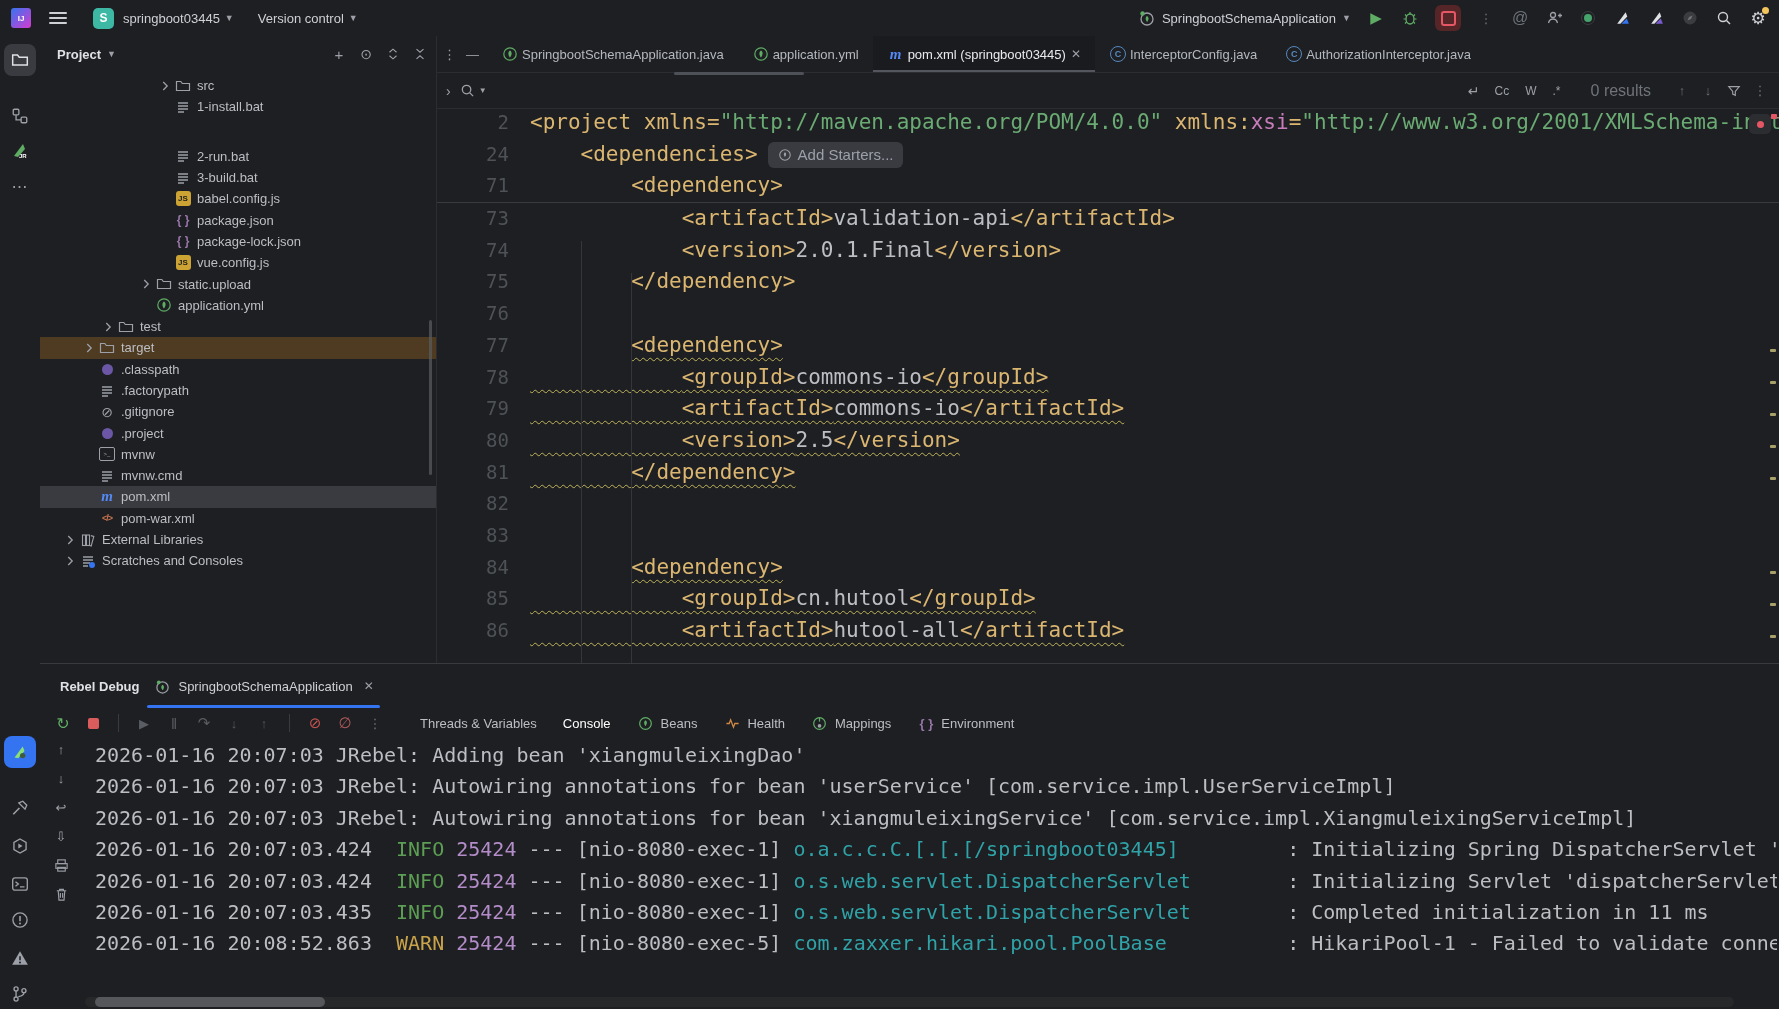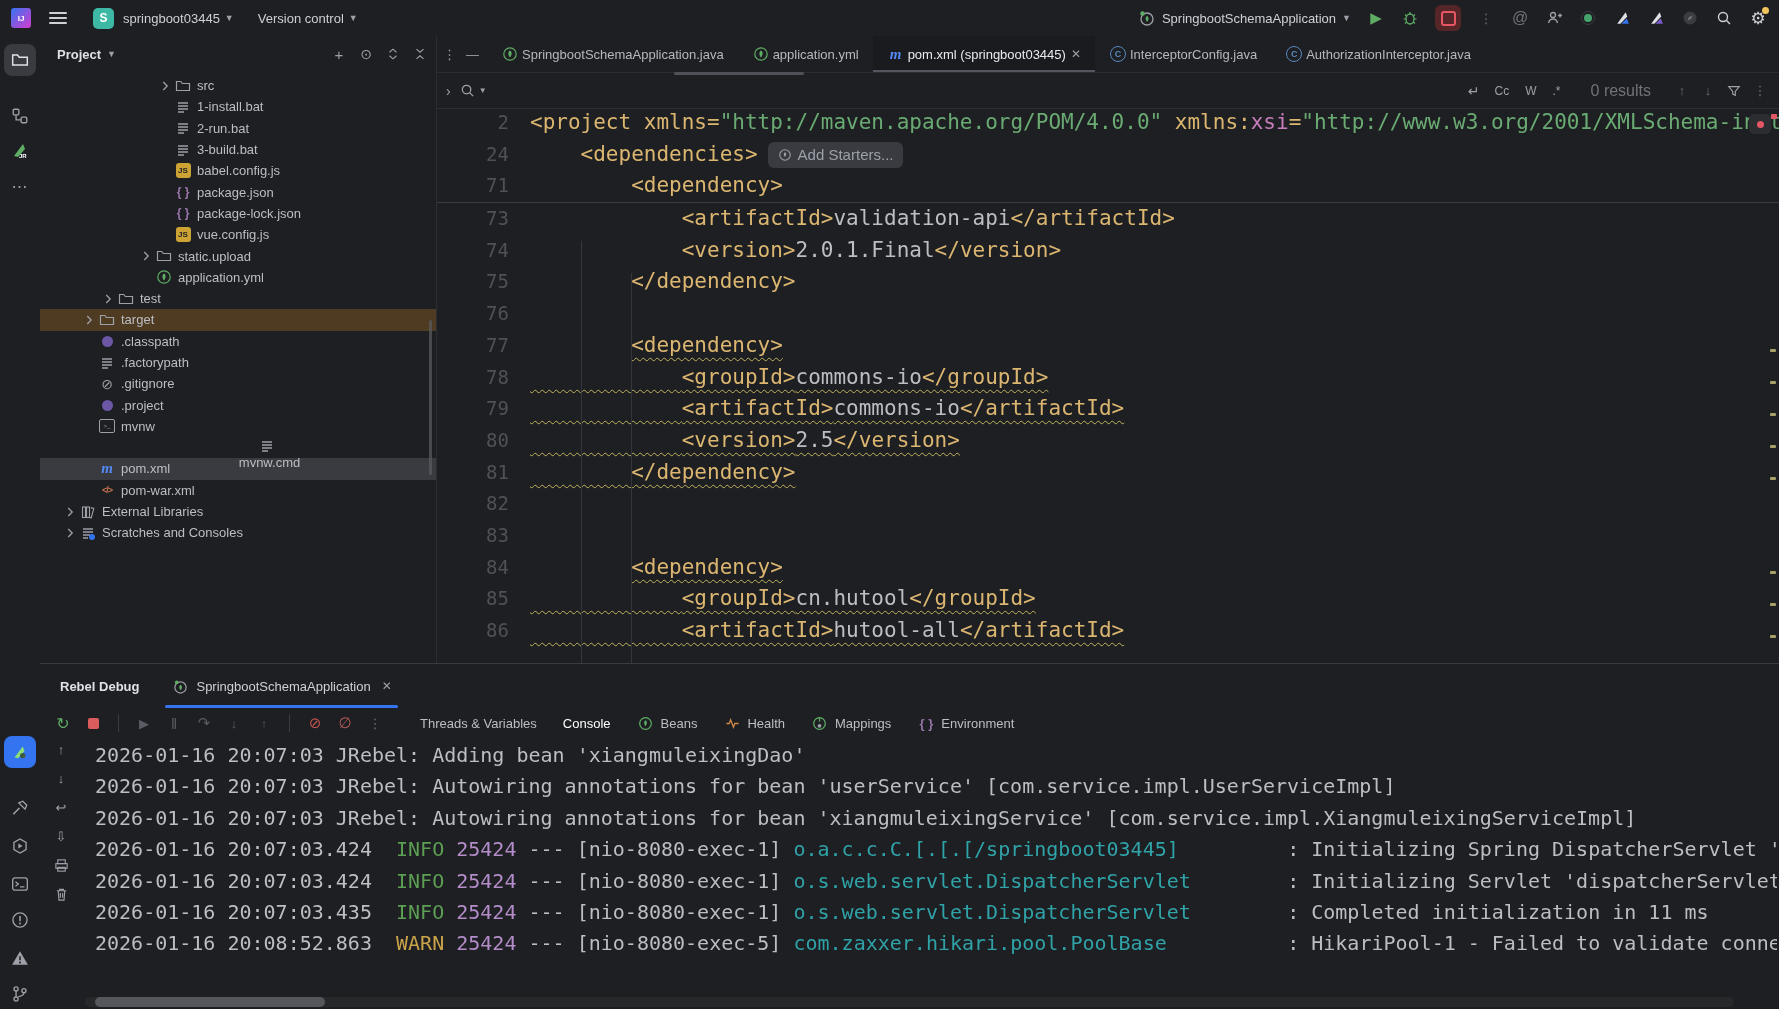--- a/index.html
+++ b/index.html
@@ -73,21 +73,21 @@
   .c-n{color:#c77dbb;}
   .wavy{text-decoration:underline;text-decoration-style:wavy;text-decoration-color:#bfb35c;text-decoration-thickness:1px;text-underline-offset:5px;}
   .pill{display:inline-flex;align-items:center;gap:6px;margin-left:10px;height:26px;padding:0 10px;border-radius:6px;
         background:#393b40;color:#9ca0a8;font-family:"Liberation Sans",sans-serif;font-size:15px;white-space:nowrap;}
   .guide{position:absolute;width:1px;background:#33363a;}
   .mark{position:absolute;width:6px;border-radius:1px;}
   #insp-widget{position:absolute;right:8px;top:78px;width:22px;height:20px;border-radius:5px;background:#2b2d30;display:flex;align-items:center;justify-content:center;}
   #insp-widget .rd{width:7px;height:7px;border-radius:50%;background:#e55765;}
   
   #debug{left:40px;top:663px;width:1739px;height:346px;background:#1e1f22;border-top:1px solid #393b40;}
-  #dbg-head{height:44px;display:flex;align-items:center;padding-left:20px;gap:26px;}
+  #dbg-head{height:44px;display:flex;align-items:center;padding-left:20px;gap:8px;}
   #dbg-title{font-weight:bold;color:#dfe1e5;}
   #dbg-tab{display:flex;align-items:center;gap:7px;height:44px;position:relative;padding:0 6px;}
   #dbg-tab .underline{position:absolute;left:0;right:0;bottom:0;height:3px;background:#3574f0;border-radius:2px;}
   #dbg-toolbar{height:30px;display:flex;align-items:center;padding-left:14px;gap:12px;color:#9da0a8;}
   .vsep{width:1px;height:18px;background:#393b40;margin:0 4px;}
   #dbg-tabs{display:flex;align-items:center;gap:26px;margin-left:24px;}
   .dtab{display:flex;align-items:center;gap:6px;color:#bcbec4;}
   .dtab.active{color:#ffffff;}
   #con-gutter{position:absolute;left:0;top:76px;width:42px;bottom:0;display:flex;flex-direction:column;align-items:center;color:#9da0a8;}
   #con-gutter .ic{margin-bottom:11px;}
@@ -292,21 +292,21 @@
           <span class="lbl">src</span>
         </div>
         <div class="trow" style="padding-left: 134px;">
           <span class="ic">
             <svg width="16" height="16" viewBox="0 0 16 16">
               <path d="M3 4h10M3 7h10M3 10h10M3 13h6" stroke="#9da0a8" stroke-width="1.3"></path>
             </svg>
           </span>
           <span class="lbl">1-install.bat</span>
         </div>
-        <div class="trow" style="padding-left: 134px;">
+        <div class="trow" style="padding-left: 134px; margin-top: 28px;">
           <span class="ic">
             <svg width="16" height="16" viewBox="0 0 16 16">
               <path d="M3 4h10M3 7h10M3 10h10M3 13h6" stroke="#9da0a8" stroke-width="1.3"></path>
             </svg>
           </span>
           <span class="lbl">2-run.bat</span>
         </div>
         <div class="trow" style="padding-left: 134px;">
           <span class="ic">
             <svg width="16" height="16" viewBox="0 0 16 16">
@@ -412,21 +412,21 @@
             <span class="ic-ecl"></span>
           </span>
           <span class="lbl">.project</span>
         </div>
         <div class="trow" style="padding-left: 58px;">
           <span class="ic">
             <span class="ic-term">&gt;_</span>
           </span>
           <span class="lbl">mvnw</span>
         </div>
-        <div class="trow" style="padding-left: 58px; flex-direction: column;">
+        <div class="trow" style="padding-left: 58px;">
           <span class="ic">
             <svg width="16" height="16" viewBox="0 0 16 16">
               <path d="M3 4h10M3 7h10M3 10h10M3 13h6" stroke="#9da0a8" stroke-width="1.3"></path>
             </svg>
           </span>
           <span class="lbl">mvnw.cmd</span>
         </div>
         <div class="trow sel-gray" style="padding-left: 58px;">
           <span class="ic">
             <span class="ic-m">m</span>

